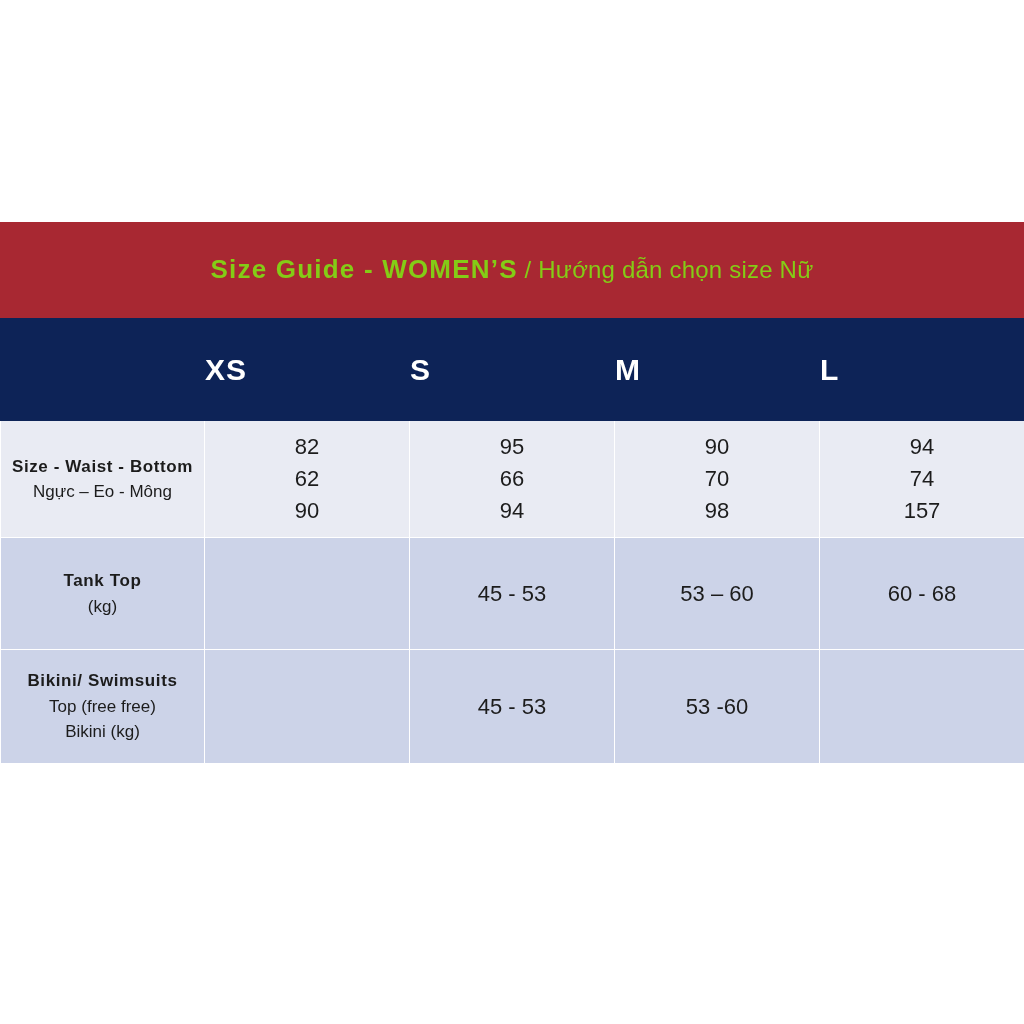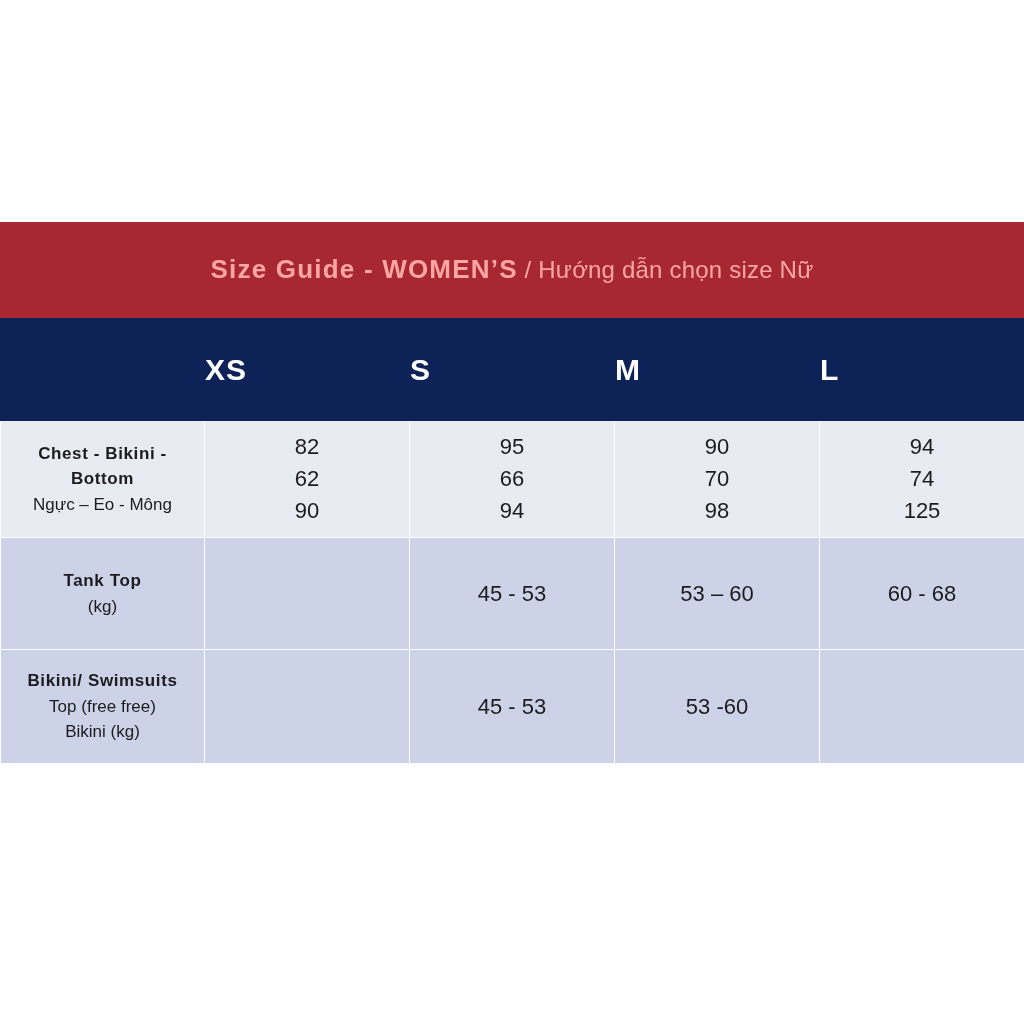--- a/index.html
+++ b/index.html
@@ -36,21 +36,21 @@
     background: #a82832;
     height: 96px;
     display: flex;
     align-items: center;
     justify-content: center;
     text-align: center;
     padding: 0 20px;
     box-sizing: border-box;
   }
   .title-text {
-    color: #fca5a5;
+    color: #84cc16;
     font-size: 26px;
     line-height: 1.2;
     white-space: nowrap;
   }
   .title-main {
     font-weight: bold;
     letter-spacing: 1.2px;
   }
   .title-sub {
     font-weight: normal;
@@ -153,42 +153,42 @@
           <th>XS</th>
           <th>S</th>
           <th>M</th>
           <th>L</th>
         </tr>
       </thead>
       <tbody>
 
         <tr class="band-a row-chest">
           <td class="label">
-            <span class="lab-en">Chest - Bikini - Bottom</span>
+            <span class="lab-en">Size - Waist - Bottom</span>
             <span class="lab-vi">Ngực – Eo - Mông</span>
           </td>
           <td>
             <span class="v">82</span>
             <span class="v">62</span>
             <span class="v">90</span>
           </td>
           <td>
             <span class="v">95</span>
             <span class="v">66</span>
             <span class="v">94</span>
           </td>
           <td>
             <span class="v">90</span>
             <span class="v">70</span>
             <span class="v">98</span>
           </td>
           <td>
             <span class="v">94</span>
             <span class="v">74</span>
-            <span class="v">125</span>
+            <span class="v">157</span>
           </td>
         </tr>
 
         <tr class="band-b row-tank">
           <td class="label">
             <span class="lab-en">Tank Top</span>
             <span class="lab-vi">(kg)</span>
           </td>
           <td>
             <span class="v"></span>

